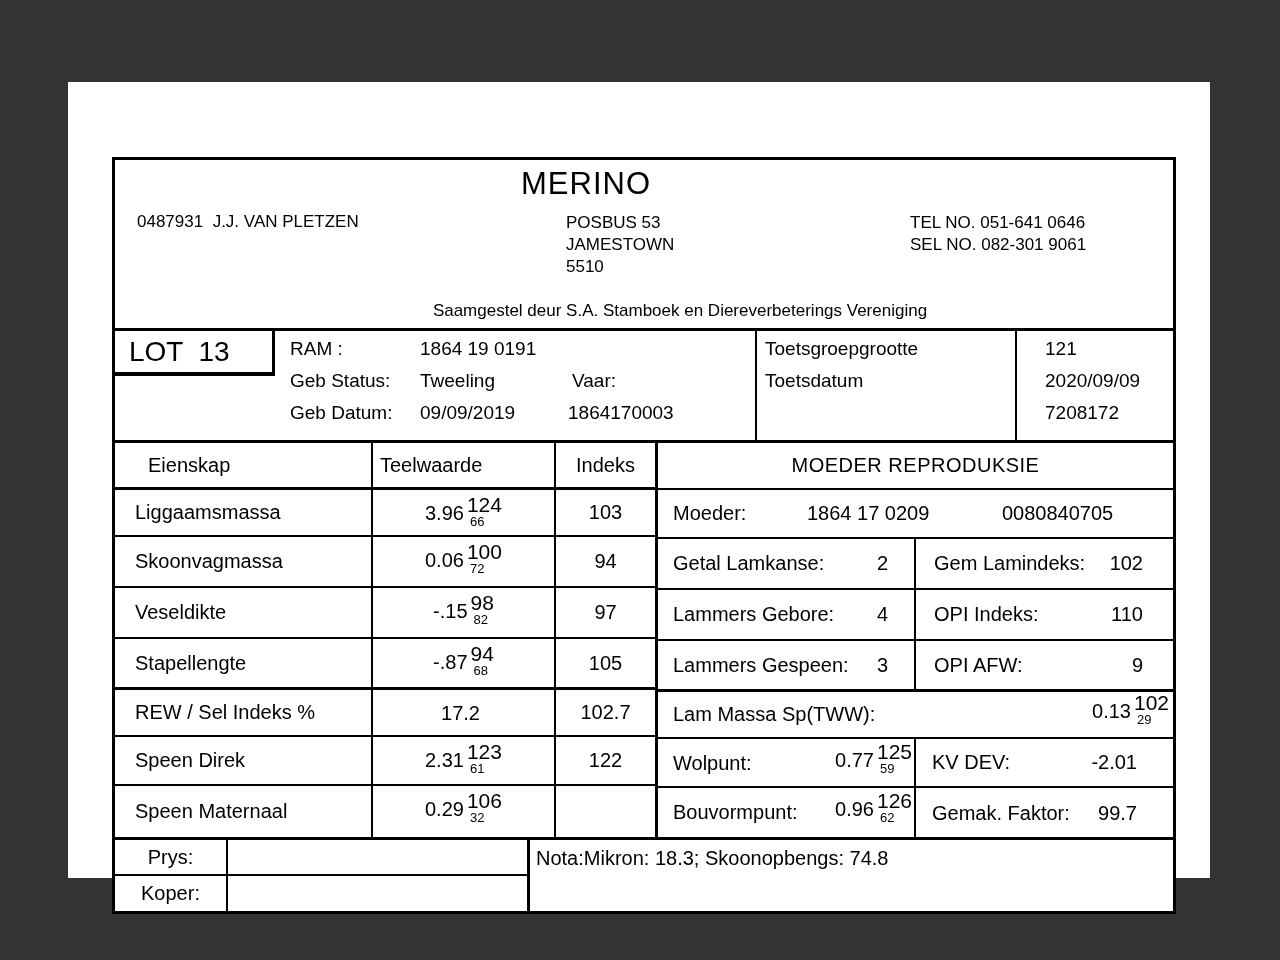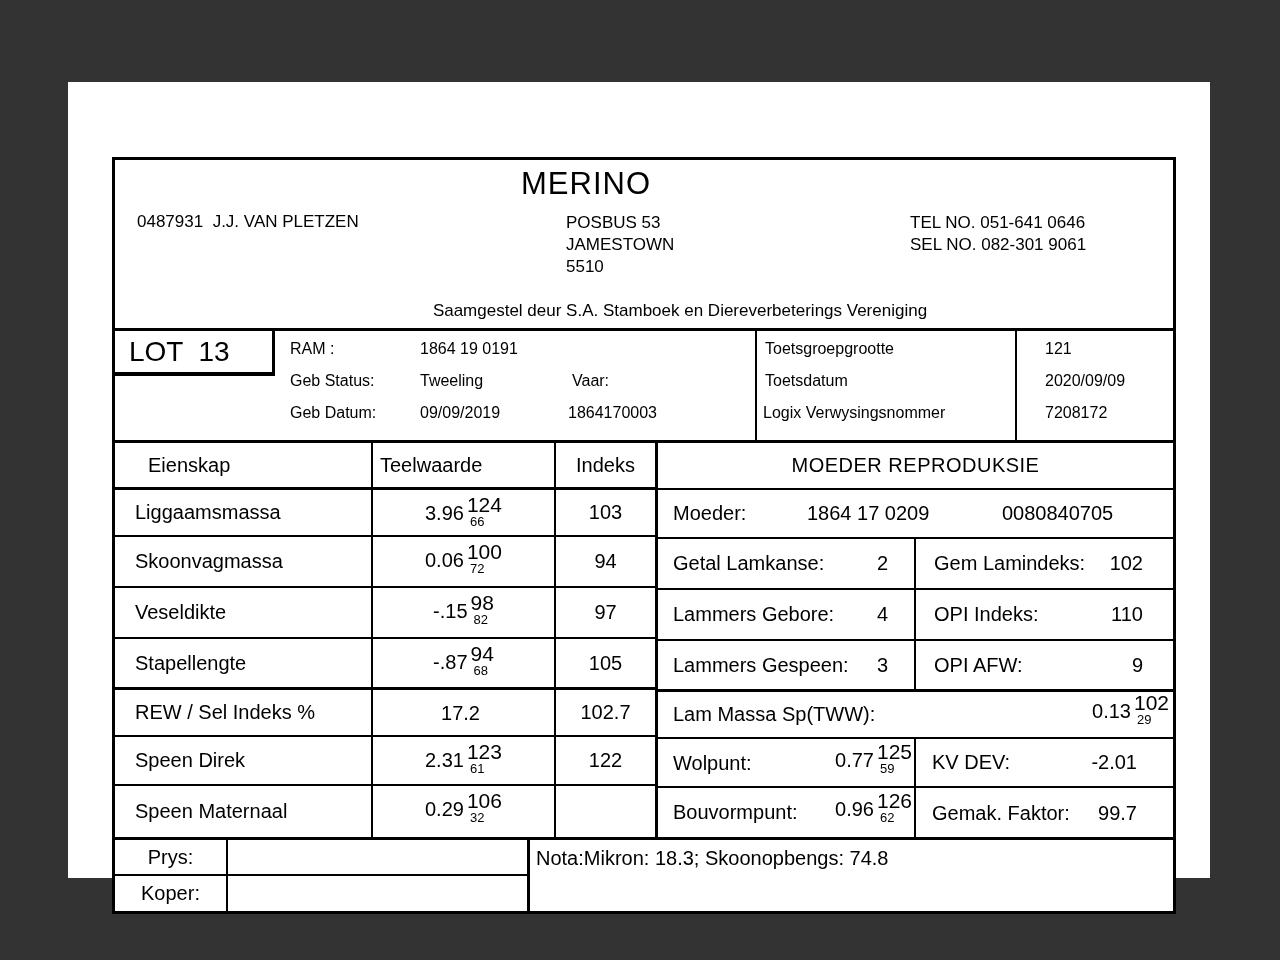--- a/index.html
+++ b/index.html
@@ -25,21 +25,21 @@
   .addr{position:absolute;left:451px;top:52px;font-size:17px;line-height:22px;}
   .contact{position:absolute;left:795px;top:52px;font-size:17px;line-height:22px;}
   .compiled{position:absolute;left:72px;right:0;top:141px;text-align:center;font-size:17px;}
 
   
   .lot-box{position:absolute;left:0;top:0;width:143px;height:41px;padding-left:14px;
     border-right:3px solid #000;border-bottom:4px solid #000;
     font-size:28px;line-height:41px;white-space:pre;}
   .vl{position:absolute;top:0;bottom:0;width:2px;background:#000;}
   .vl1{left:640px;} .vl2{left:900px;}
-  .lot-line{position:absolute;left:0;right:8px;height:30px;line-height:30px;font-size:16px;}
+  .lot-line{position:absolute;left:0;right:8px;height:30px;line-height:30px;font-size:19px;}
   .ll1{top:3px;} .ll2{top:35px;} .ll3{top:67px;}
   .at{position:absolute;white-space:pre;}
 
   
   .traits{position:absolute;left:0;top:0;width:543px;height:394px;border-right:3px solid #000;box-sizing:border-box;
     display:grid;grid-template-columns:258px 183px 1fr;grid-template-rows:47px 47px 51px 51px 51px 47px 49px 1fr;}
   .c{box-sizing:border-box;border-bottom:2px solid #000;font-size:20px;}
   .cr{border-right:2px solid #000;}
   .hb{border-bottom:3px solid #000;}
   .nb{border-bottom:none;}
@@ -119,21 +119,20 @@
         <span class="at" style="left:175px">Geb Status:</span>
         <span class="at" style="left:305px">Tweeling</span>
         <span class="at" style="left:457px">Vaar:</span>
         <span class="at" style="left:650px">Toetsdatum</span>
         <span class="at" style="left:930px">2020/09/09</span>
       </div>
       <div class="lot-line ll3">
         <span class="at" style="left:175px">Geb Datum:</span>
         <span class="at" style="left:305px">09/09/2019</span>
         <span class="at" style="left:453px">1864170003</span>
-        <span class="at" style="left:648px">Logix Verwysingsnommer</span>
         <span class="at" style="left:930px">7208172</span>
       </div>
     </div>
 
     <div class="sec sec-body">
 
       <div class="traits">
         <div class="c cr hb hc h1">Eienskap</div>
         <div class="c cr hb hc h2">Teelwaarde</div>
         <div class="c hb hc h3">Indeks</div>

